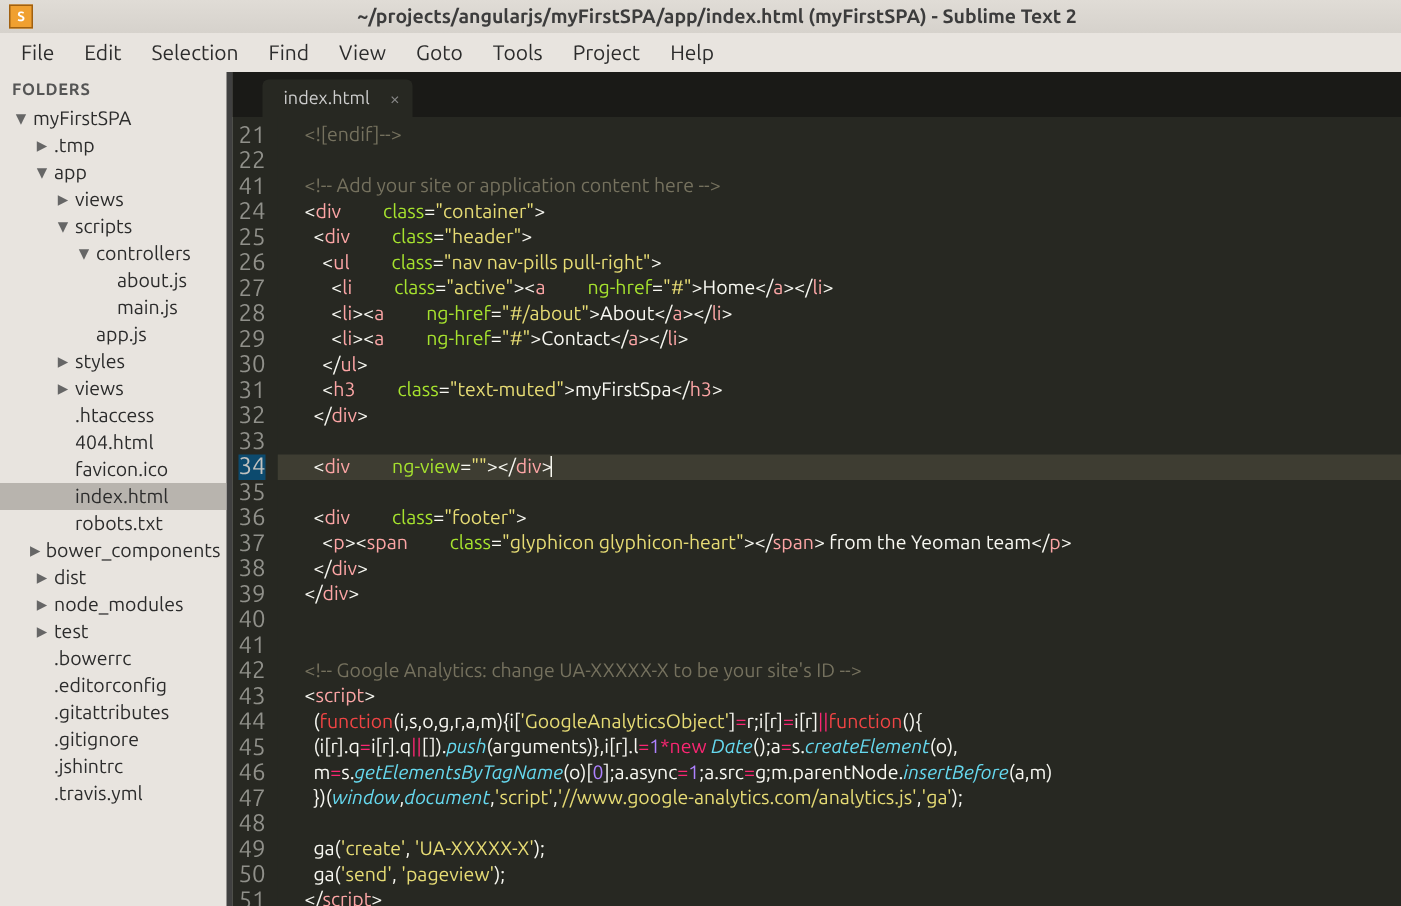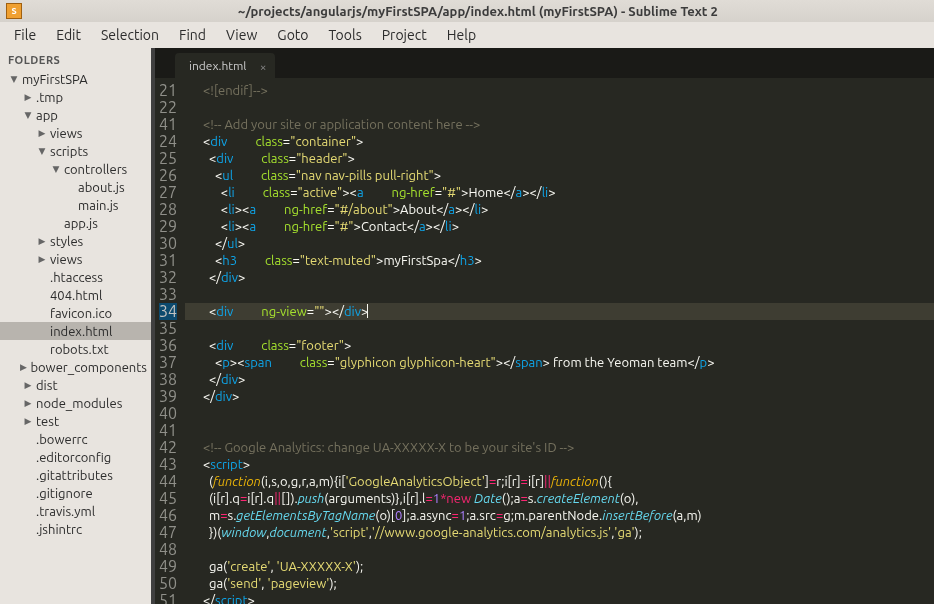--- a/index.html
+++ b/index.html
@@ -23,27 +23,27 @@
 .tab { background: #272822; color: #ccc; padding: 6px 28px 6px 14px; border-radius: 4px 4px 0 0; font-size: 12px; position: relative; font-family: "Ubuntu", sans-serif; }
 .tab .close { position: absolute; right: 8px; top: 7px; color: #888; font-size: 12px; }
 .code-area { flex: 1; display: flex; overflow: hidden; }
 .gutter { background: #272822; color: #90908a; text-align: right; padding: 4px 8px 4px 4px; font-size: 16px; line-height: 17px; user-select: none; }
 .gutter .ln { height: 17px; }
 .gutter .ln.hl { background: #0c4a6e; color: #c2c2bf; }
 .code { flex: 1; padding: 4px 0; font-size: 13px; line-height: 17px; white-space: pre; overflow: hidden; }
 .code .line { height: 17px; padding-left: 6px; }
 .code .line.hl { background: #3e3d32; }
 .c-comment { color: #75715e; }
-.c-tag { color: #0ea5e9; }
+.c-tag { color: #fca5a5; }
 .c-attr { color: #a6e22e; margin-left: 25px; }
 .c-string { color: #e6db74; }
 .c-text { color: #f8f8f2; }
 .c-punc { color: #f8f8f2; }
 .c-keyword { color: #66d9ef; font-style: italic; }
-.c-func { color: #eab308; font-style: italic; }
+.c-func { color: #ef4444; }
 .c-num { color: #ae81ff; }
 .c-op { color: #f92672; }
 .cursor { border-right: 1px solid #f8f8f0; margin-left: -1px; }
 </style>
 </head>
 <body>
 
 <div class="titlebar">
   <span class="icon">S</span>
   <span class="title">~/projects/angularjs/myFirstSPA/app/index.html (myFirstSPA) - Sublime Text 2</span>
@@ -230,28 +230,28 @@
           <div class="row">
             <span class="indent" style="width: 18px;"></span>
             <span class="arrow"></span>
             <span>.gitignore</span>
           </div>
         </li>
         <li>
           <div class="row">
             <span class="indent" style="width: 18px;"></span>
             <span class="arrow"></span>
+            <span>.jshintrc</span>
+          </div>
+        </li>
+        <li>
+          <div class="row">
+            <span class="indent" style="width: 18px;"></span>
+            <span class="arrow"></span>
             <span>.travis.yml</span>
-          </div>
-        </li>
-        <li>
-          <div class="row">
-            <span class="indent" style="width: 18px;"></span>
-            <span class="arrow"></span>
-            <span>.jshintrc</span>
           </div>
         </li>
       </ul>
   </div>
 
   <div class="editor">
     <div class="tabbar">
       <div class="tab">
         <span>index.html</span>
         <span class="close">×</span>

